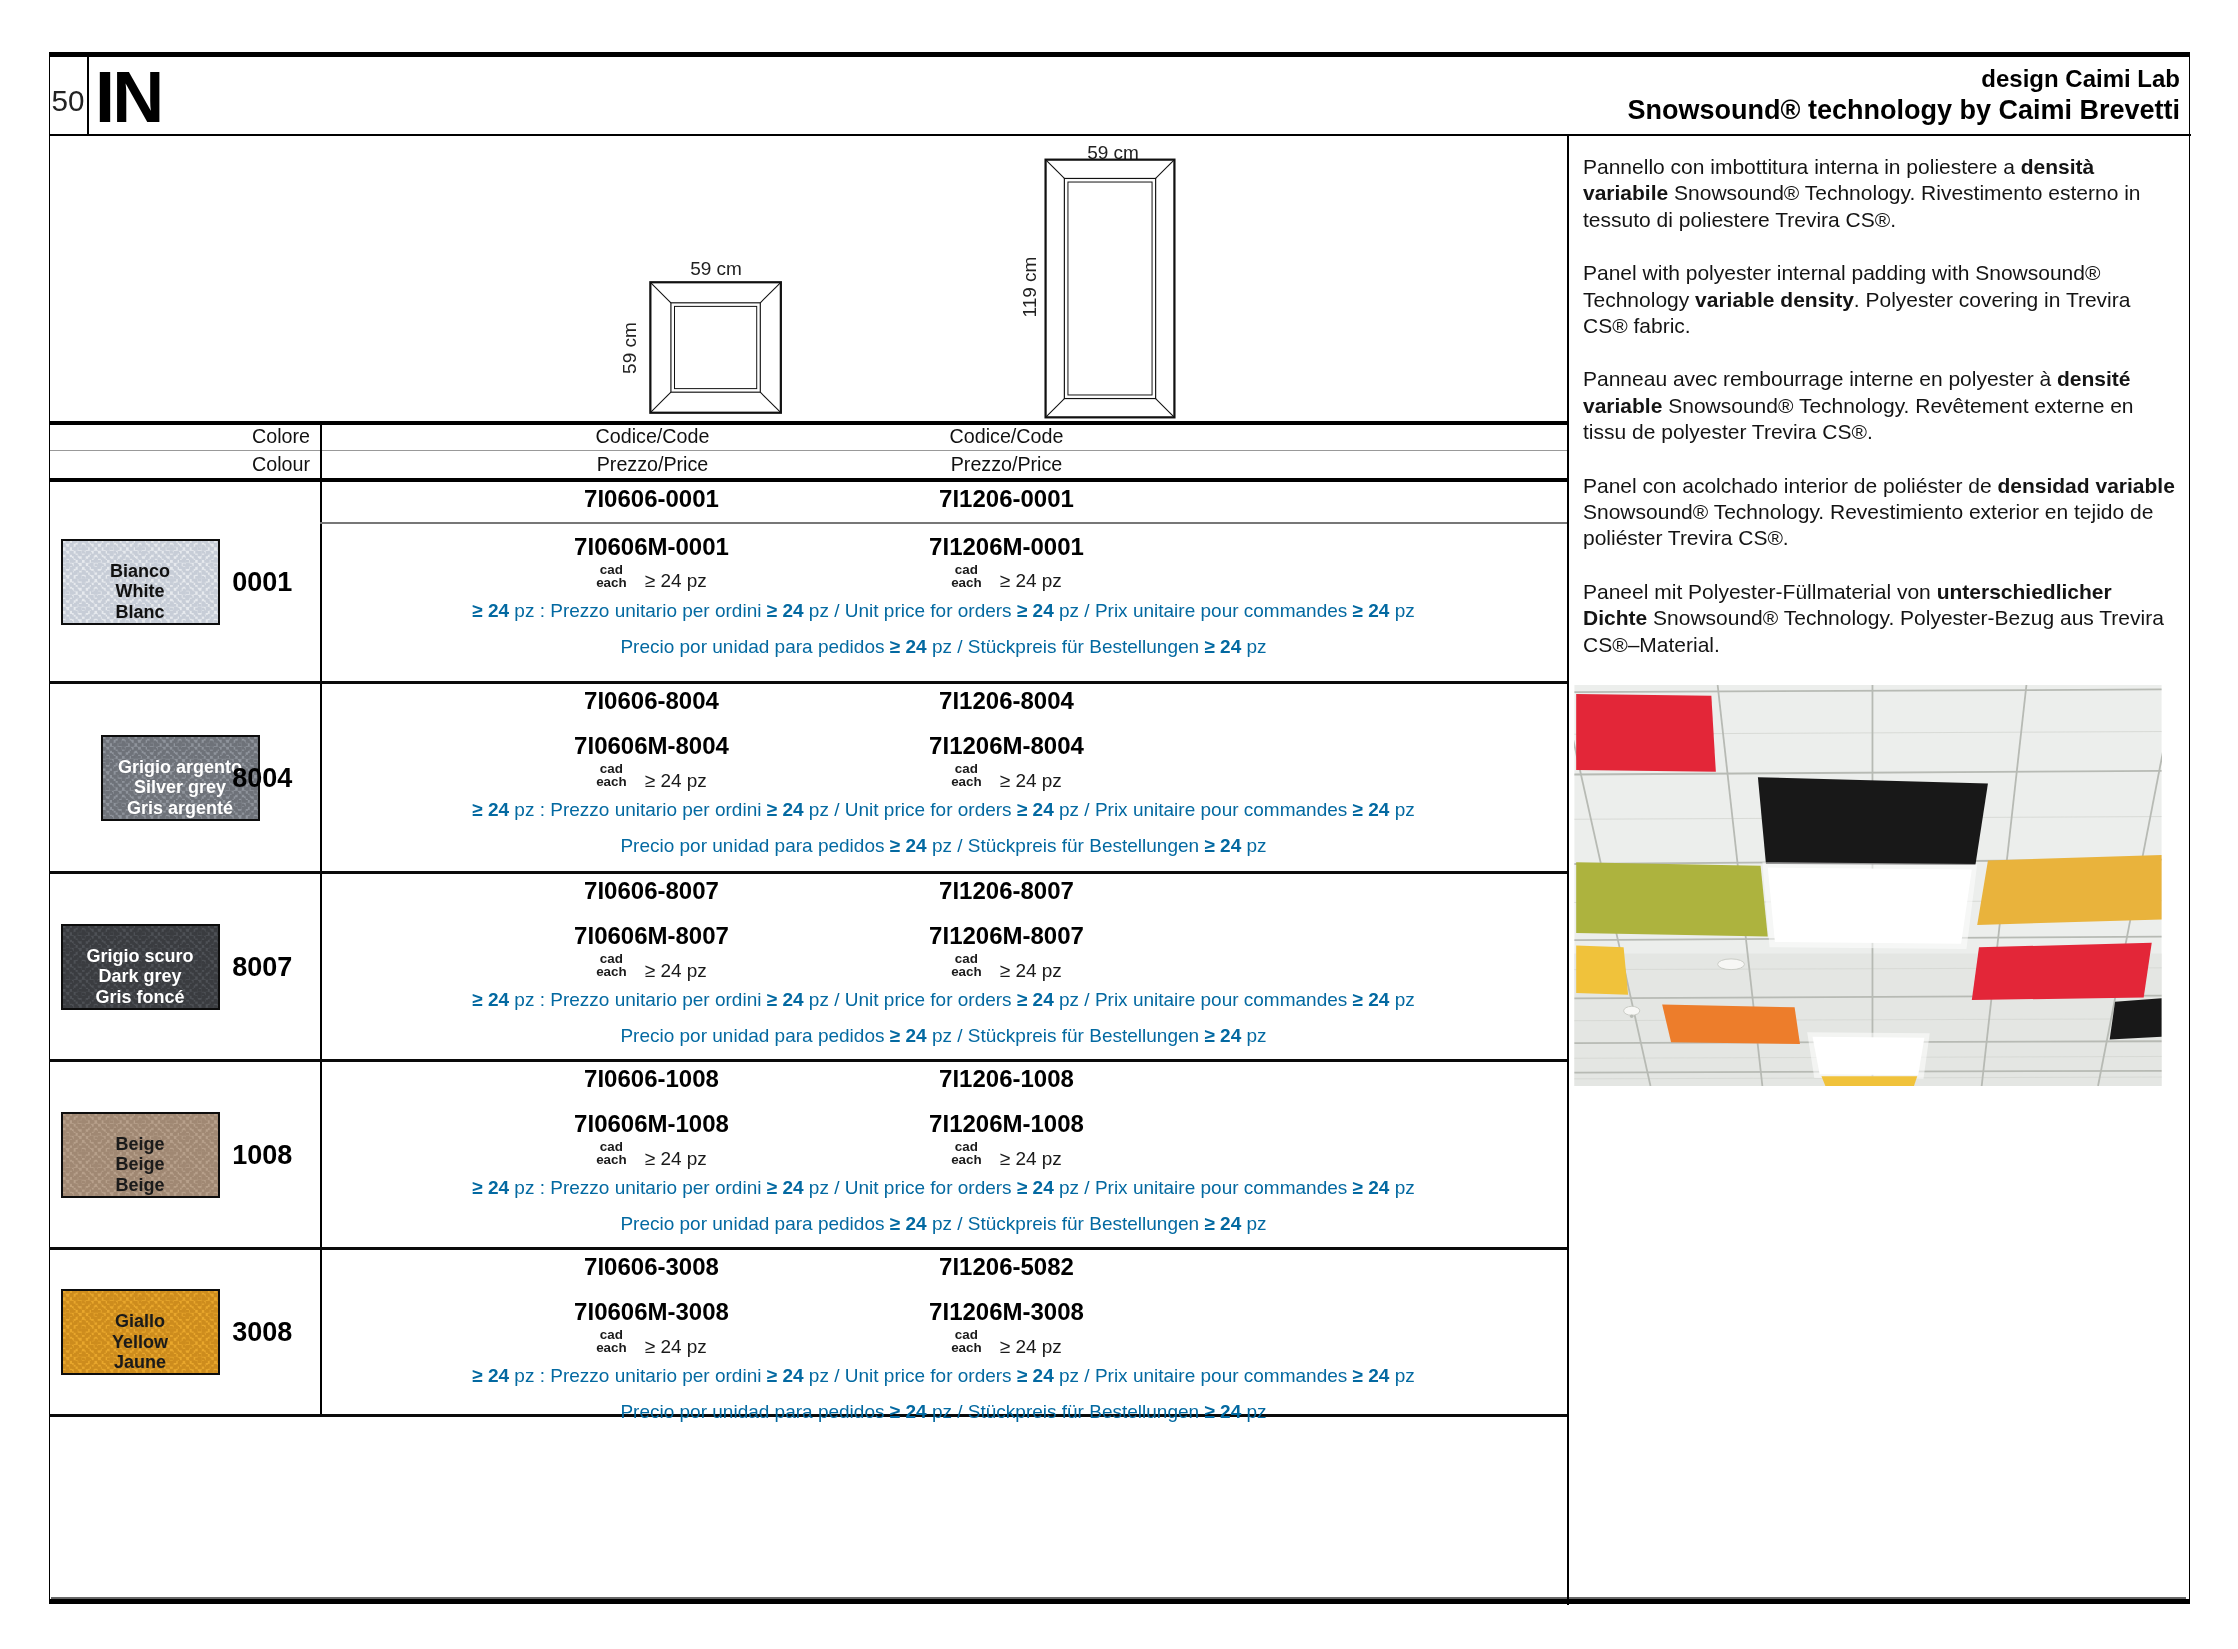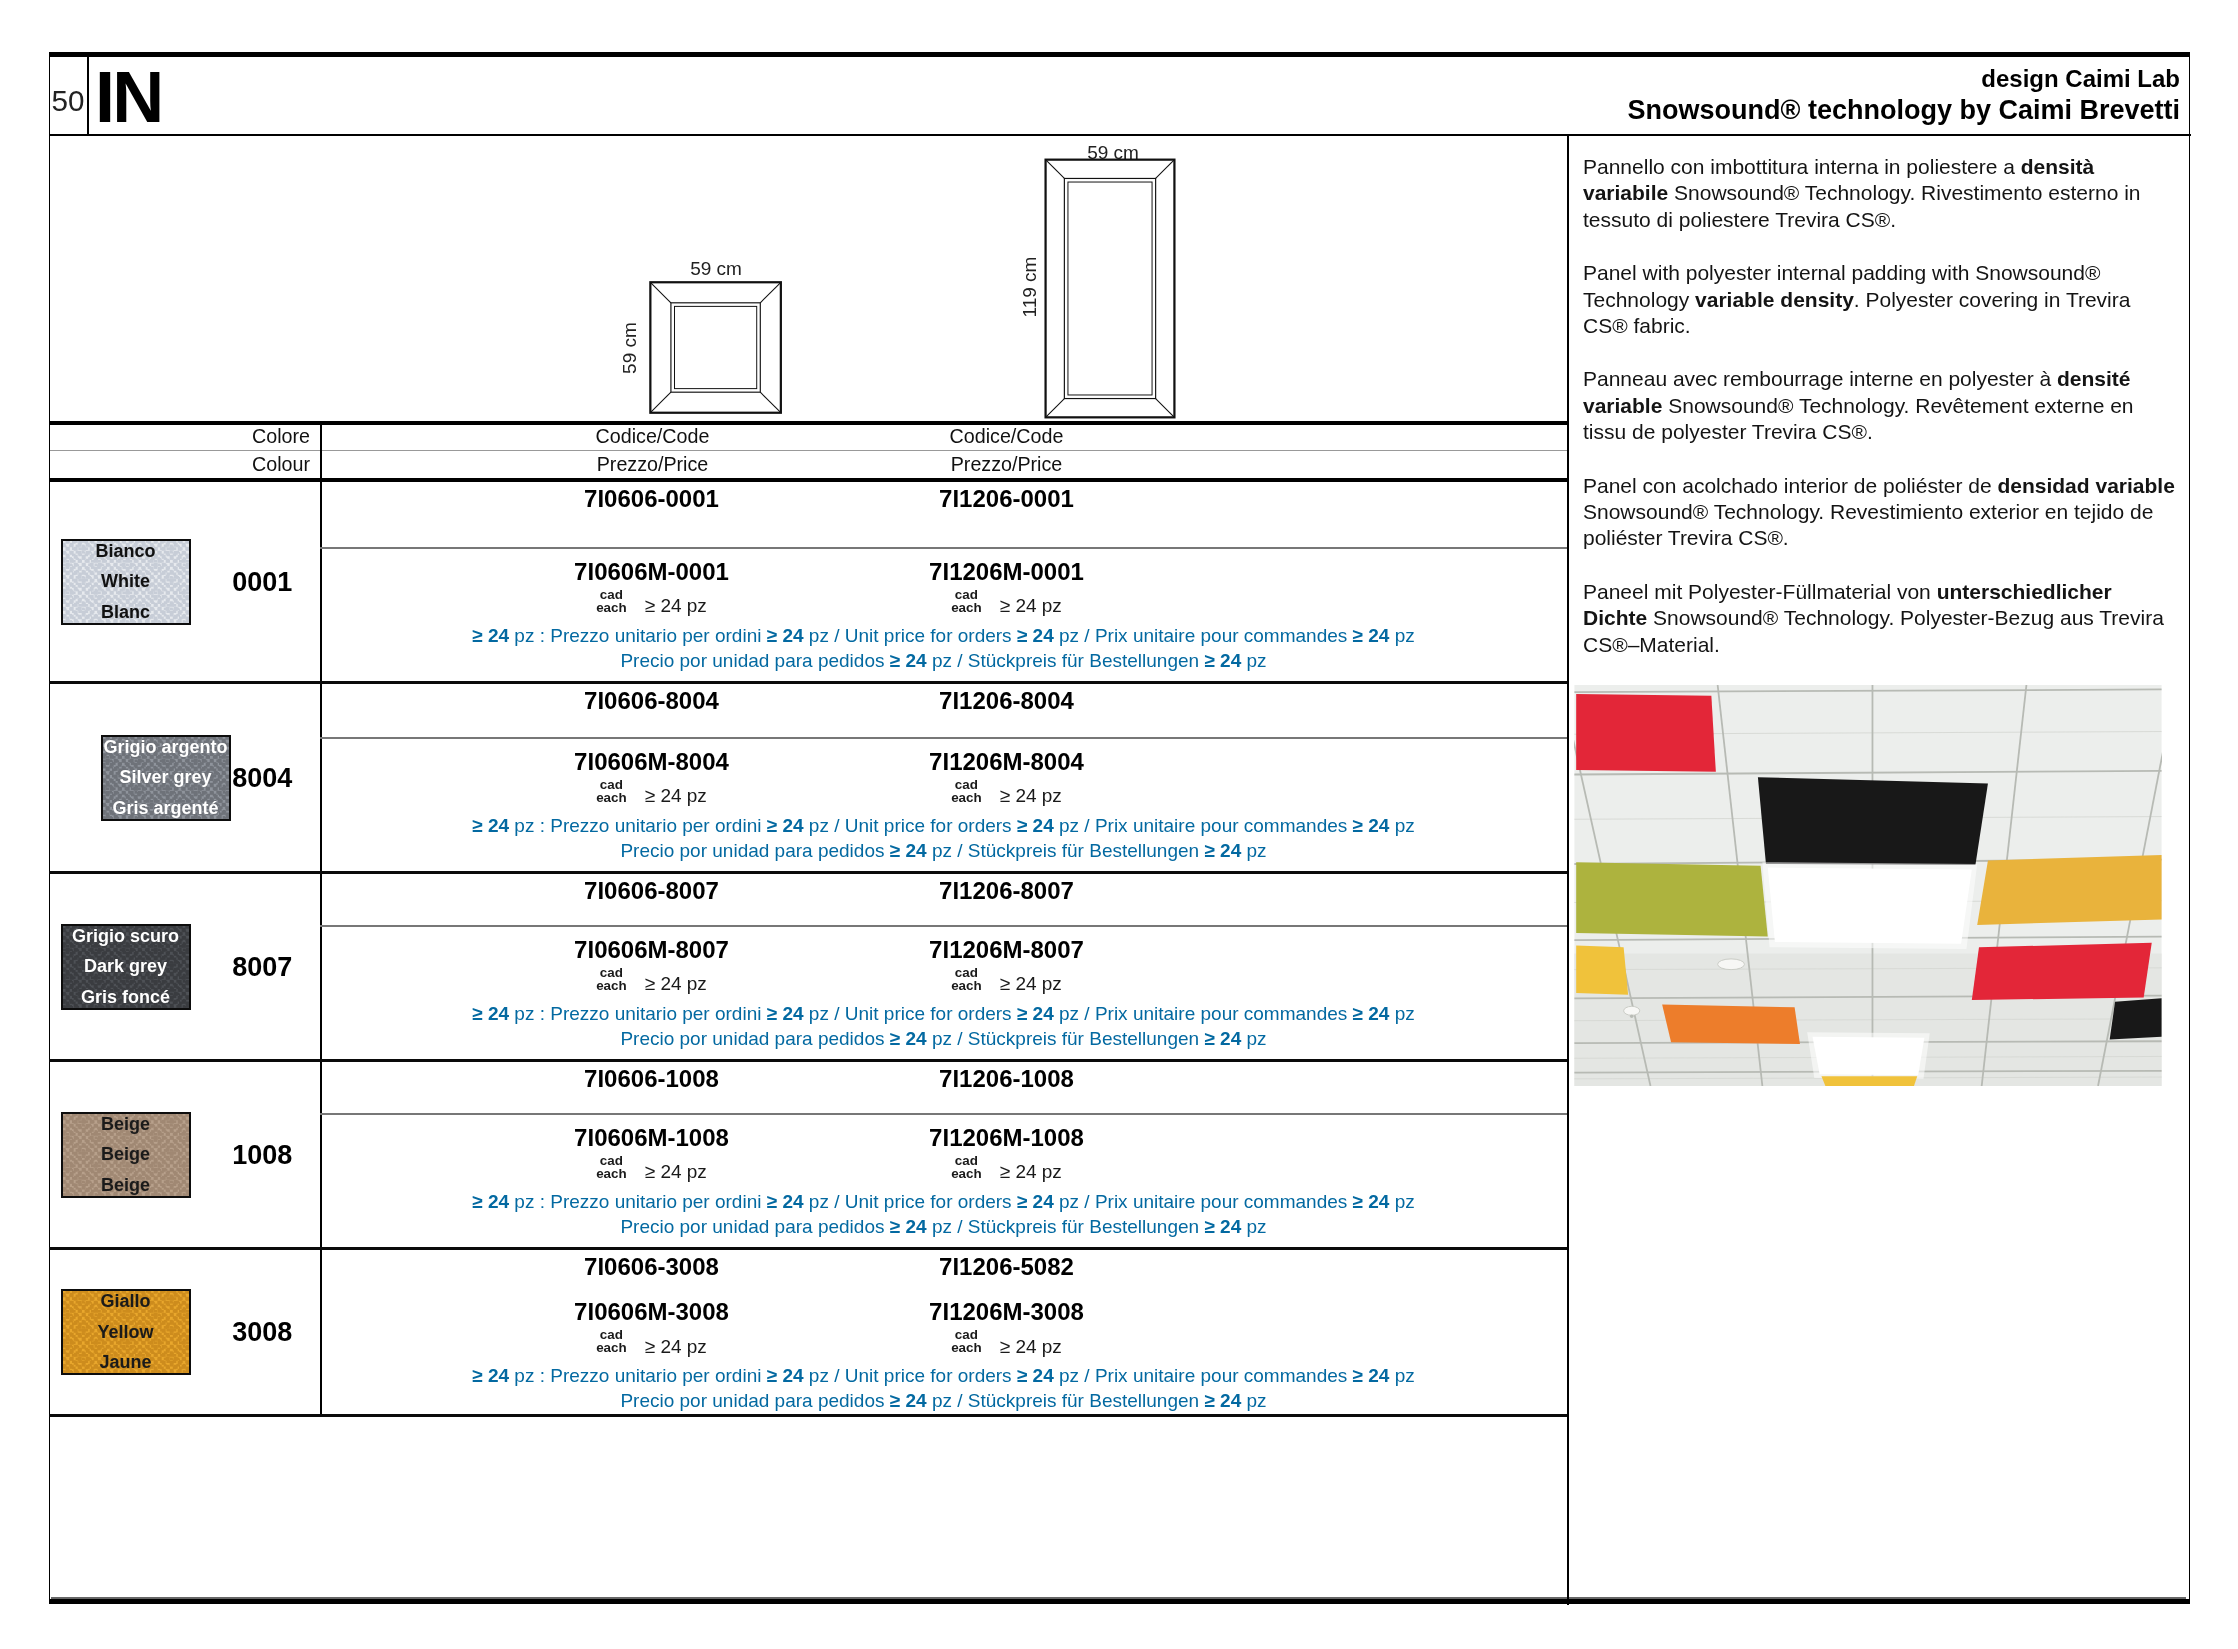--- a/index.html
+++ b/index.html
@@ -27,41 +27,41 @@
   
   .t-topline{left:49px;top:421px;width:1520px;height:3.6px;background:#000;}
   .t-hthin{left:50px;top:450px;width:1517px;height:1.3px;background:#999;}
   .t-hthick{left:49px;top:478px;width:1520px;height:3.6px;background:#000;}
   .t-vline{left:320px;top:421px;width:1.8px;height:996px;background:#000;}
   .th-col{width:260px;text-align:right;font-size:19.7px;color:#111;}
   .th-code{width:355px;text-align:center;font-size:19.7px;color:#111;}
   .tbody{left:49px;top:482px;width:1518px;display:flex;flex-direction:column;}
   .block{position:relative;width:100%;border-bottom:3.6px solid #0a0a0a;box-sizing:border-box;}
   .ccell{position:absolute;left:0;top:0;width:271px;height:100%;}
-  .swatch{position:absolute;left:11.6px;top:50%;transform:translateY(-50%);width:130px;height:86px;
+  .swatch{position:absolute;left:11.6px;top:50%;transform:translateY(-50%);width:159px;height:86px;
           border:2.2px solid #0d0d0d;box-sizing:border-box;display:flex;flex-direction:column;
-          justify-content:space-between;text-align:center;font-weight:bold;font-size:18px;line-height:20.6px;
+          justify-content:flex-end;text-align:center;font-weight:bold;font-size:18px;line-height:20.6px;
           text-shadow:0 0 1.8px rgba(0,0,0,0.08);}
   .cnum{position:absolute;left:176px;top:50%;transform:translateY(-50%);padding-left:7.2px;
         font-size:27px;font-weight:bold;color:#000;}
   .codes{position:absolute;left:271px;top:0;right:0;bottom:0;display:flex;flex-direction:column;}
   .suba{flex:1 1 auto;display:flex;padding-top:3px;min-height:36px;}
   .colA{width:355px;text-align:center;}
   .colA:first-child{margin-left:154px;}
   .code{font-size:24px;font-weight:bold;color:#000;}
   .thinline{height:1.8px;background:#777;}
   .subb{display:flex;padding-top:9px;}
   .eachline{display:flex;justify-content:center;align-items:flex-end;gap:18px;margin-top:1.8px;}
   .cadstack{display:flex;flex-direction:column;align-items:center;font-weight:bold;
             font-size:13.4px;line-height:13.4px;}
   .qty{font-size:19px;line-height:17px;}
   .note{ text-align:center;font-size:19px;color:#0369a1;}
   .note b{font-weight:bold;}
   .note1{margin-top:10.7px;}
-  .note2{margin-top:3px;padding-bottom:9px;}
+  .note2{margin-top:14px;padding-bottom:23px;}
   
   .desc{left:1583px;top:154px;width:595px;font-size:21px;line-height:26.4px;color:#141414;}
   .desc .para{margin:0 0 27px 0;}
   
   .photo{left:1574px;top:685px;}
   .ph-red{fill:var(--ph-red);} .ph-black{fill:var(--ph-black);} .ph-olive{fill:var(--ph-olive);}
   .ph-gold{fill:var(--ph-gold);} .ph-yellow{fill:var(--ph-yellow);} .ph-orange{fill:var(--ph-orange);}
   .gridmaj{stroke:#b7bab4;stroke-width:2;} .gridmin{stroke:#d6d8d3;stroke-width:1;}
 </style>
 </head>

